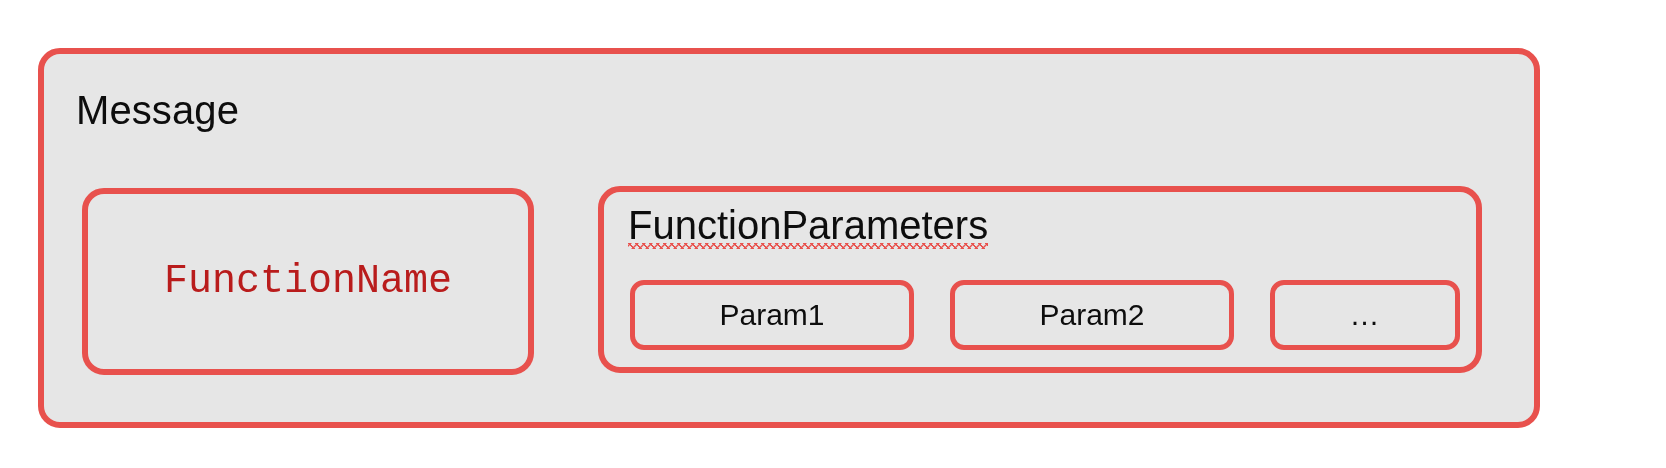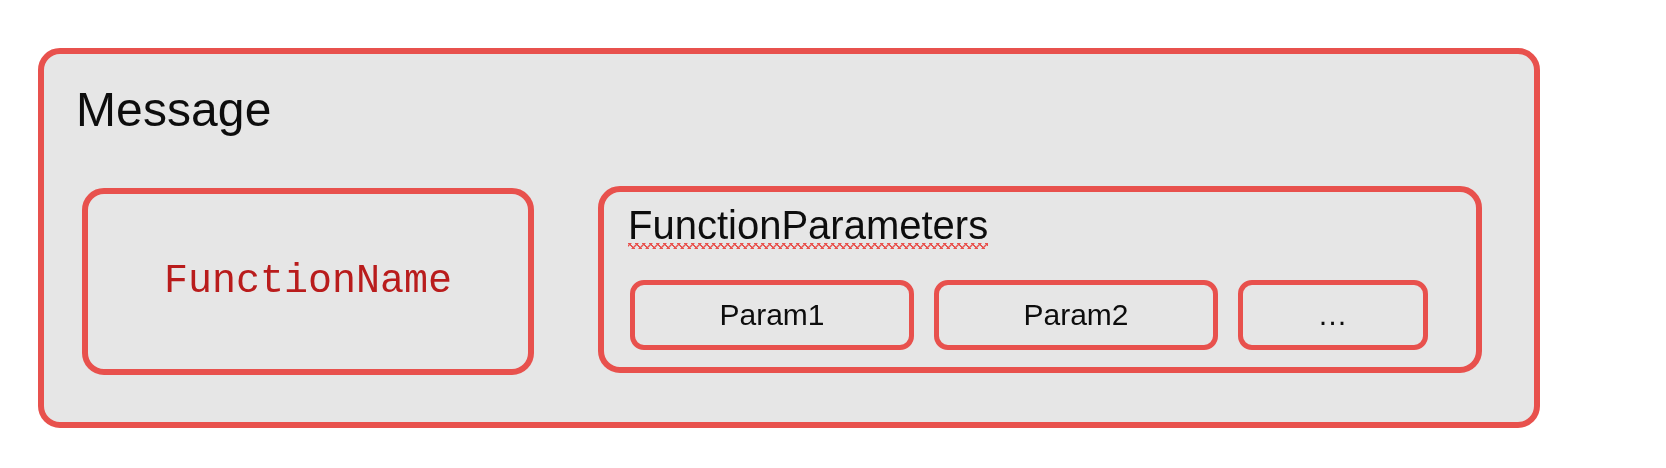--- a/index.html
+++ b/index.html
@@ -32,21 +32,21 @@
     box-sizing: border-box;
     background: #e6e6e6;
     border: 6px solid #e8514d;
     border-radius: 22px;
   }
 
   .message-title {
     position: absolute;
     left: 32px;
     top: 36px;
-    font-size: 48px;
+    font-size: 40px;
     line-height: 40px;
     color: #0d0d0d;
     white-space: nowrap;
     letter-spacing: 0.1px;
   }
 
   
   .function-name-box {
     position: absolute;
     left: 38px;
@@ -130,21 +130,21 @@
     border-radius: 14px;
     display: flex;
     align-items: center;
     justify-content: center;
     font-size: 30px;
     line-height: 34px;
     color: #0d0d0d;
     white-space: nowrap;
   }
 
-  .param-chip.w-wide { width: 284px; margin-right: 20px; }
+  .param-chip.w-wide { width: 284px; margin-right: 36px; }
   .param-chip.w-last { width: 190px; margin-right: 0; }
 
   .ellipsis-glyph {
     font-size: 30px;
     letter-spacing: 1px;
     color: #0d0d0d;
   }
 </style>
 </head>
 <body>

